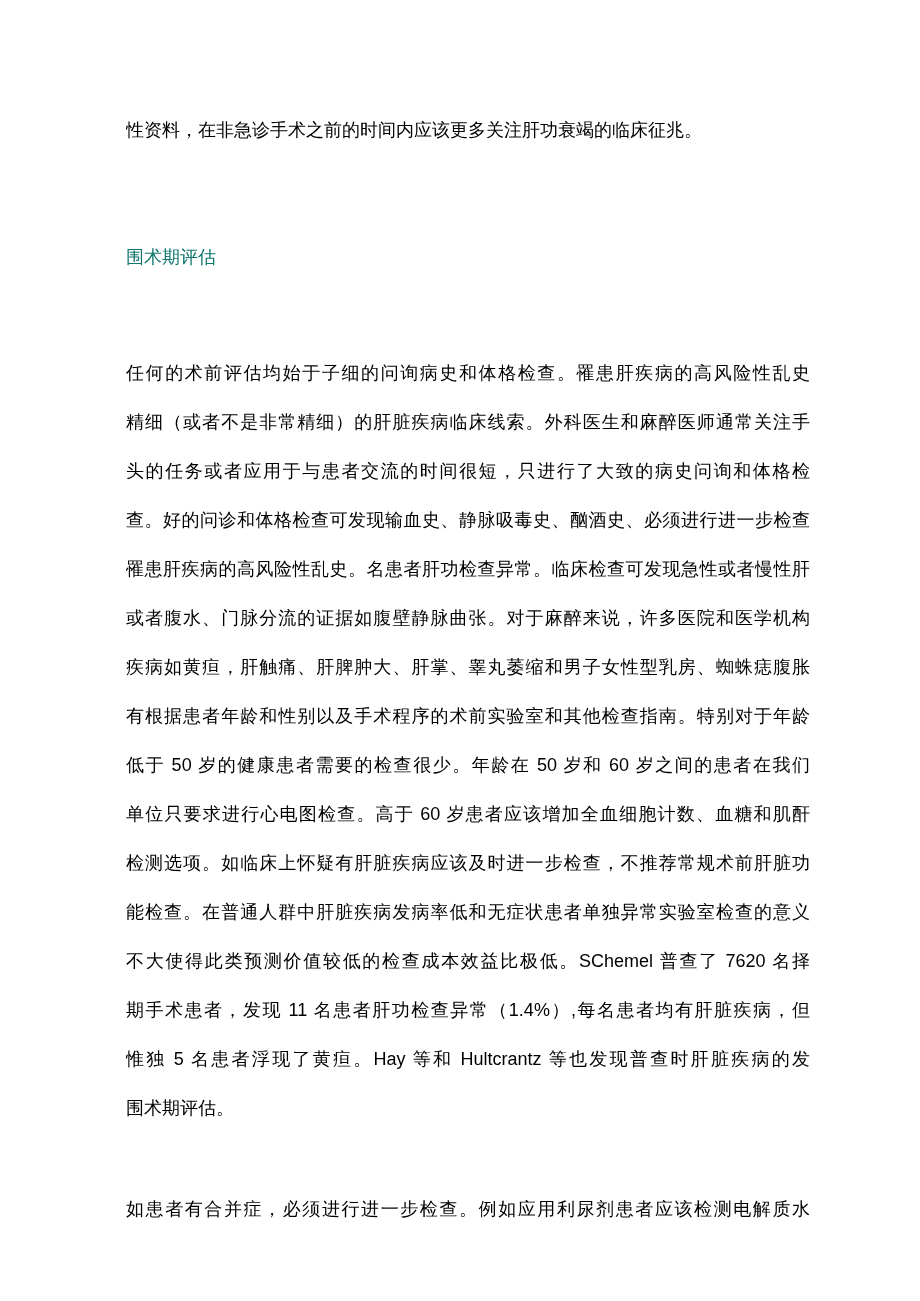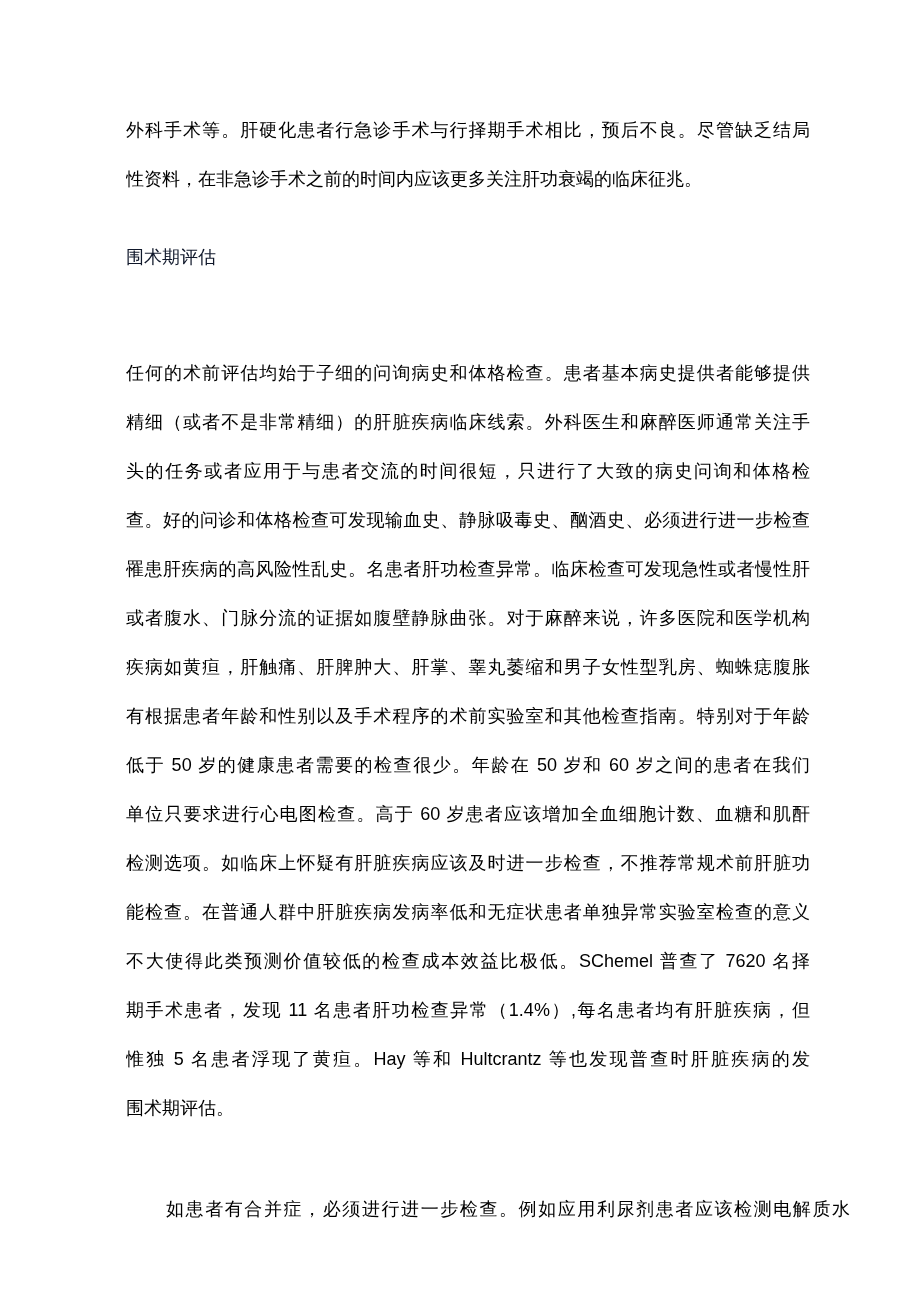--- a/index.html
+++ b/index.html
@@ -34,45 +34,44 @@
   .line.last {
     text-align: right;
     text-align-last: left;
   }
   .heading-block {
     position: absolute;
     left: 126px;
     width: 684px;
   }
   .heading-block .line {
-    color: #0f172a;
+    color: #0f766e;
     text-align: left;
     text-align-last: left;
   }
   .para-intro   { top: 106px; }
   .heading-block{ top: 233px; }
   .para-body    { top: 349px; }
-  .para-closing { top: 1185px; margin-left: 40px; }
+  .para-closing { top: 1185px; }
 </style>
 </head>
 <body>
 
 <div class="page">
 
   <div class="textblock para-intro">
-    <div class="line">外科手术等。肝硬化患者行急诊手术与行择期手术相比，预后不良。尽管缺乏结局</div>
     <div class="line last">性资料，在非急诊手术之前的时间内应该更多关注肝功衰竭的临床征兆。</div>
   </div>
 
   <div class="heading-block">
     <div class="line">围术期评估</div>
   </div>
 
   <div class="textblock para-body">
-    <div class="line">任何的术前评估均始于子细的问询病史和体格检查。患者基本病史提供者能够提供</div>
+    <div class="line">任何的术前评估均始于子细的问询病史和体格检查。罹患肝疾病的高风险性乱史</div>
     <div class="line">精细（或者不是非常精细）的肝脏疾病临床线索。外科医生和麻醉医师通常关注手</div>
     <div class="line">头的任务或者应用于与患者交流的时间很短，只进行了大致的病史问询和体格检</div>
     <div class="line">查。好的问诊和体格检查可发现输血史、静脉吸毒史、酗酒史、必须进行进一步检查</div>
     <div class="line">罹患肝疾病的高风险性乱史。名患者肝功检查异常。临床检查可发现急性或者慢性肝</div>
     <div class="line">或者腹水、门脉分流的证据如腹壁静脉曲张。对于麻醉来说，许多医院和医学机构</div>
     <div class="line">疾病如黄疸，肝触痛、肝脾肿大、肝掌、睾丸萎缩和男子女性型乳房、蜘蛛痣腹胀</div>
     <div class="line">有根据患者年龄和性别以及手术程序的术前实验室和其他检查指南。特别对于年龄</div>
     <div class="line">低于 50 岁的健康患者需要的检查很少。年龄在 50 岁和 60 岁之间的患者在我们</div>
     <div class="line">单位只要求进行心电图检查。高于 60 岁患者应该增加全血细胞计数、血糖和肌酐</div>
     <div class="line">检测选项。如临床上怀疑有肝脏疾病应该及时进一步检查，不推荐常规术前肝脏功</div>

